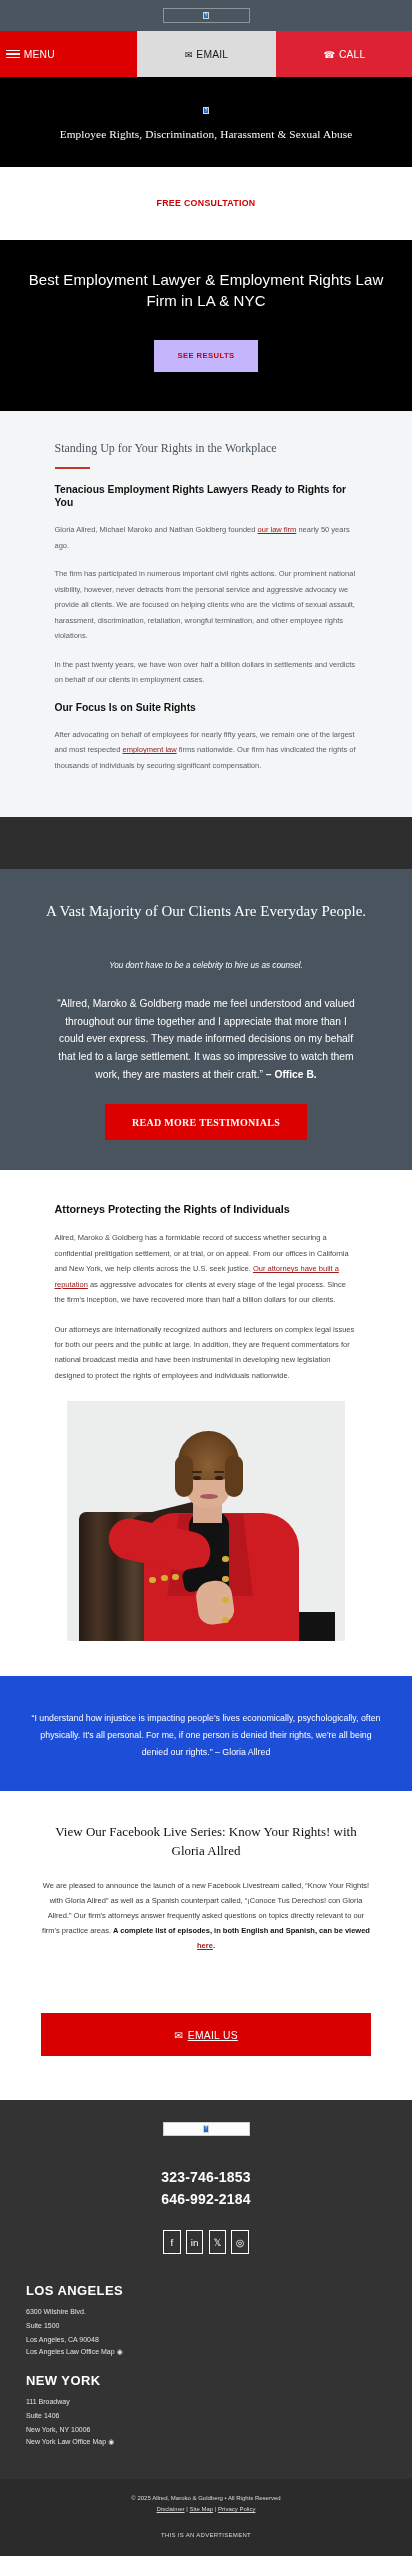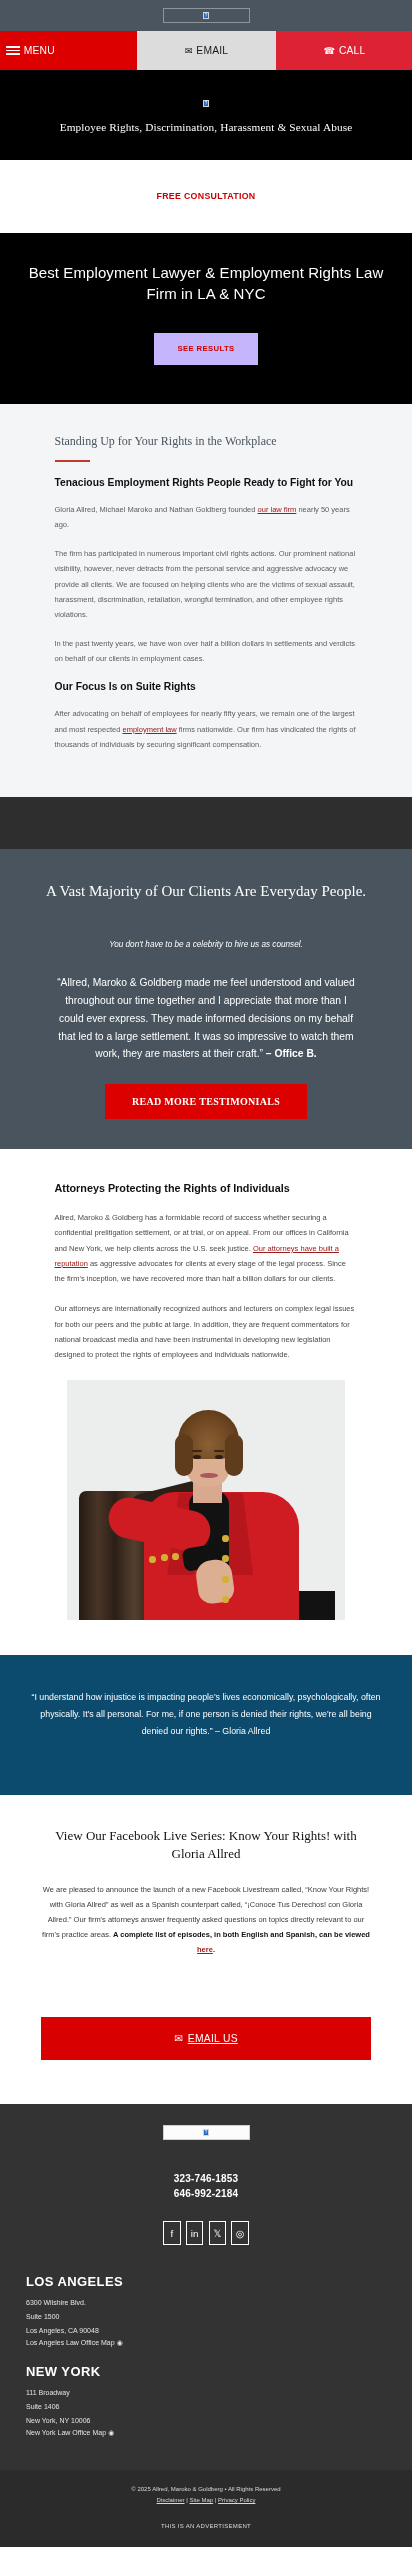--- a/index.html
+++ b/index.html
@@ -35,21 +35,21 @@
     background: #1b6ac9;
     border: 0.5px solid #cfd6dc;
     color: #fff;
     font-size: 4.6px;
     line-height: 6.2px;
     text-align: center;
     font-family: "Liberation Sans", sans-serif;
   }
 
   
-  .actionbar { display: flex; height: 39px; width: 412px; }
+  .actionbar { display: flex; height: 46px; width: 412px; }
   .act {
     flex: 0 0 auto;
     display: flex;
     align-items: center;
     justify-content: center;
     font-size: 10.3px;
     letter-spacing: 0.2px;
     font-family: "Liberation Sans Narrow", "Liberation Sans", sans-serif;
   }
   .act-menu { width: 137px; background: #dd0000; color: #fff; justify-content: flex-start; padding-left: 6.2px; }
@@ -269,22 +269,22 @@
   .pt-hand {
     position: absolute; left: 130px; top: 180px; width: 36px; height: 43px;
     background: #dcae92; border-radius: 15.5px 15.5px 13.4px 13.4px; transform: rotate(-8deg);
   }
   .pt-cuff { position: absolute; left: 116px; top: 166px; width: 38px; height: 23px; background: #111; border-radius: 7.2px; transform: rotate(-10deg);}
   .pt-btn { position: absolute; width: 6.7px; height: 6.7px; background: #d4af37; border-radius: 50%; }
   .pt-legs { position: absolute; left: 170px; top: 211px; width: 98px; height: 31px; background: #121212; border-radius: 15.5px 0 0 0; }
 
   
   .sec-quote-black {
-    background: #0c4a6e; color: #fff;
-    padding: 34px 28px 54px;
+    background: #1d4ed8; color: #fff;
+    padding: 34px 28px 30px;
     text-align: center;
   }
   .quote-black {
     font-family: "Liberation Sans Narrow", "Liberation Sans", sans-serif;
     font-size: 8.8px;
     line-height: 1.95;
   }
 
   
   .sec-fb { background: #fff; padding: 32px 0 30px; text-align: center; }
@@ -316,21 +316,21 @@
   .footer { background: #333333; color: #fff; padding: 13.4px 0 0; }
   .foot-logo-row { display: flex; justify-content: center; padding: 8.2px 0 2.1px; }
   .foot-img-ph {
     width: 87px; height: 14.4px; background: #fcfcfc;
     border: 0.5px solid #cfcfcf; display: flex; align-items: center; justify-content: center;
   }
   .foot-phones { text-align: center; padding: 29px 0 3.1px; }
   .foot-phones a {
     display: block; color: #fff; text-decoration: none;
     font-family: "Liberation Sans Narrow", "Liberation Sans", sans-serif;
-    font-weight: bold; font-size: 10px; line-height: 1.55; letter-spacing: 0.2px;
+    font-weight: bold; font-size: 14px; line-height: 1.55; letter-spacing: 0.2px;
   }
   .socials { display: flex; justify-content: center; gap: 5.2px; padding: 16.5px 0 23px; }
   .soc {
     width: 17.5px; height: 24px; border: 1px solid #fff;
     display: flex; align-items: center; justify-content: center;
     color: #fff; text-decoration: none; font-size: 9.8px;
     font-family: "Liberation Sans", sans-serif;
   }
   .offices { padding: 5.2px 26px 15.5px; }
   .office { margin-bottom: 17.5px; }
@@ -397,21 +397,21 @@
 
 <div class="hero2">
   <h1>Best Employment Lawyer &amp; Employment Rights Law Firm in LA &amp; NYC</h1>
   <a class="btn-white" href="#">SEE RESULTS</a>
 </div>
 
 <div class="sec-light">
   <div class="wrap">
     <div class="h2-serif">Standing Up for Your Rights in the Workplace</div>
     <div class="rule"></div>
-    <div class="h3-cond">Tenacious Employment Rights People Ready to Fight for You</div>
+    <div class="h3-cond">Tenacious Employment Rights Lawyers Ready to Rights for You</div>
     <p class="p-body">
       <span>Gloria Allred, Michael Maroko and Nathan Goldberg founded </span><a class="lnk" href="#">our law firm</a><span> nearly 50 years ago.</span>
     </p>
     <p class="p-body">The firm has participated in numerous important civil rights actions. Our prominent national visibility, however, never detracts from the personal service and aggressive advocacy we provide all clients. We are focused on helping clients who are the victims of sexual assault, harassment, discrimination, retaliation, wrongful termination, and other employee rights violations.</p>
     <p class="p-body">In the past twenty years, we have won over half a billion dollars in settlements and verdicts on behalf of our clients in employment cases.</p>
     <div class="h3-cond">Our Focus Is on Suite Rights</div>
     <p class="p-body">
       <span>After advocating on behalf of employees for nearly fifty years, we remain one of the largest and most respected </span><a class="lnk" href="#">employment law</a><span> firms nationwide. Our firm has vindicated the rights of thousands of individuals by securing significant compensation.</span>
     </p>
   </div>

